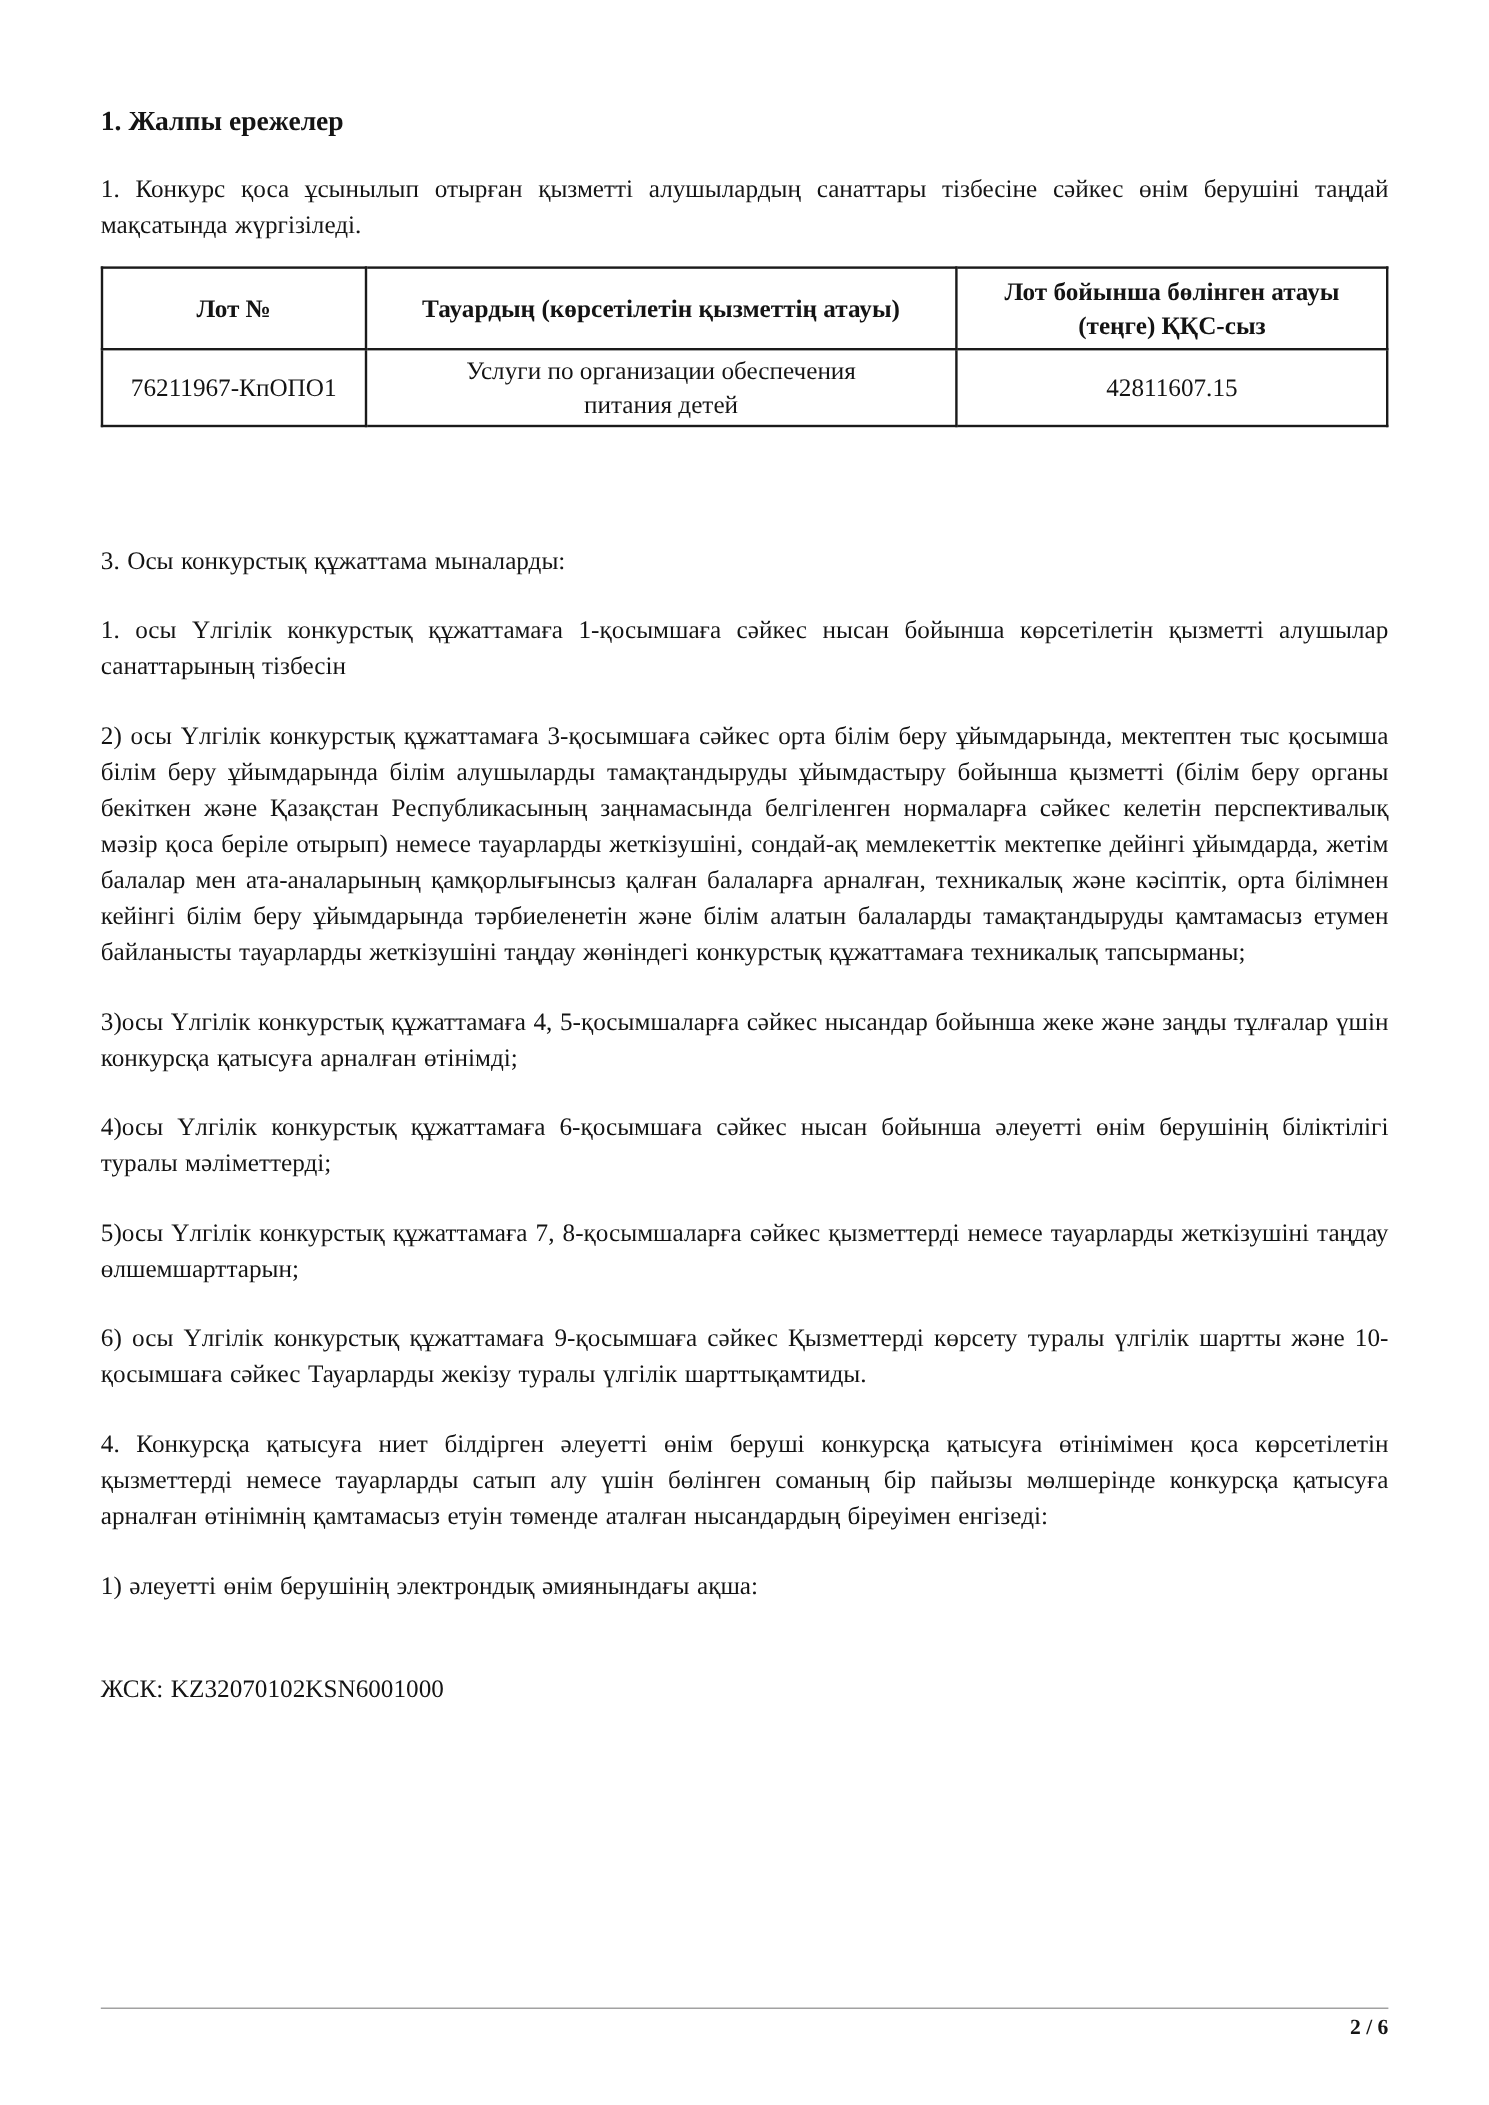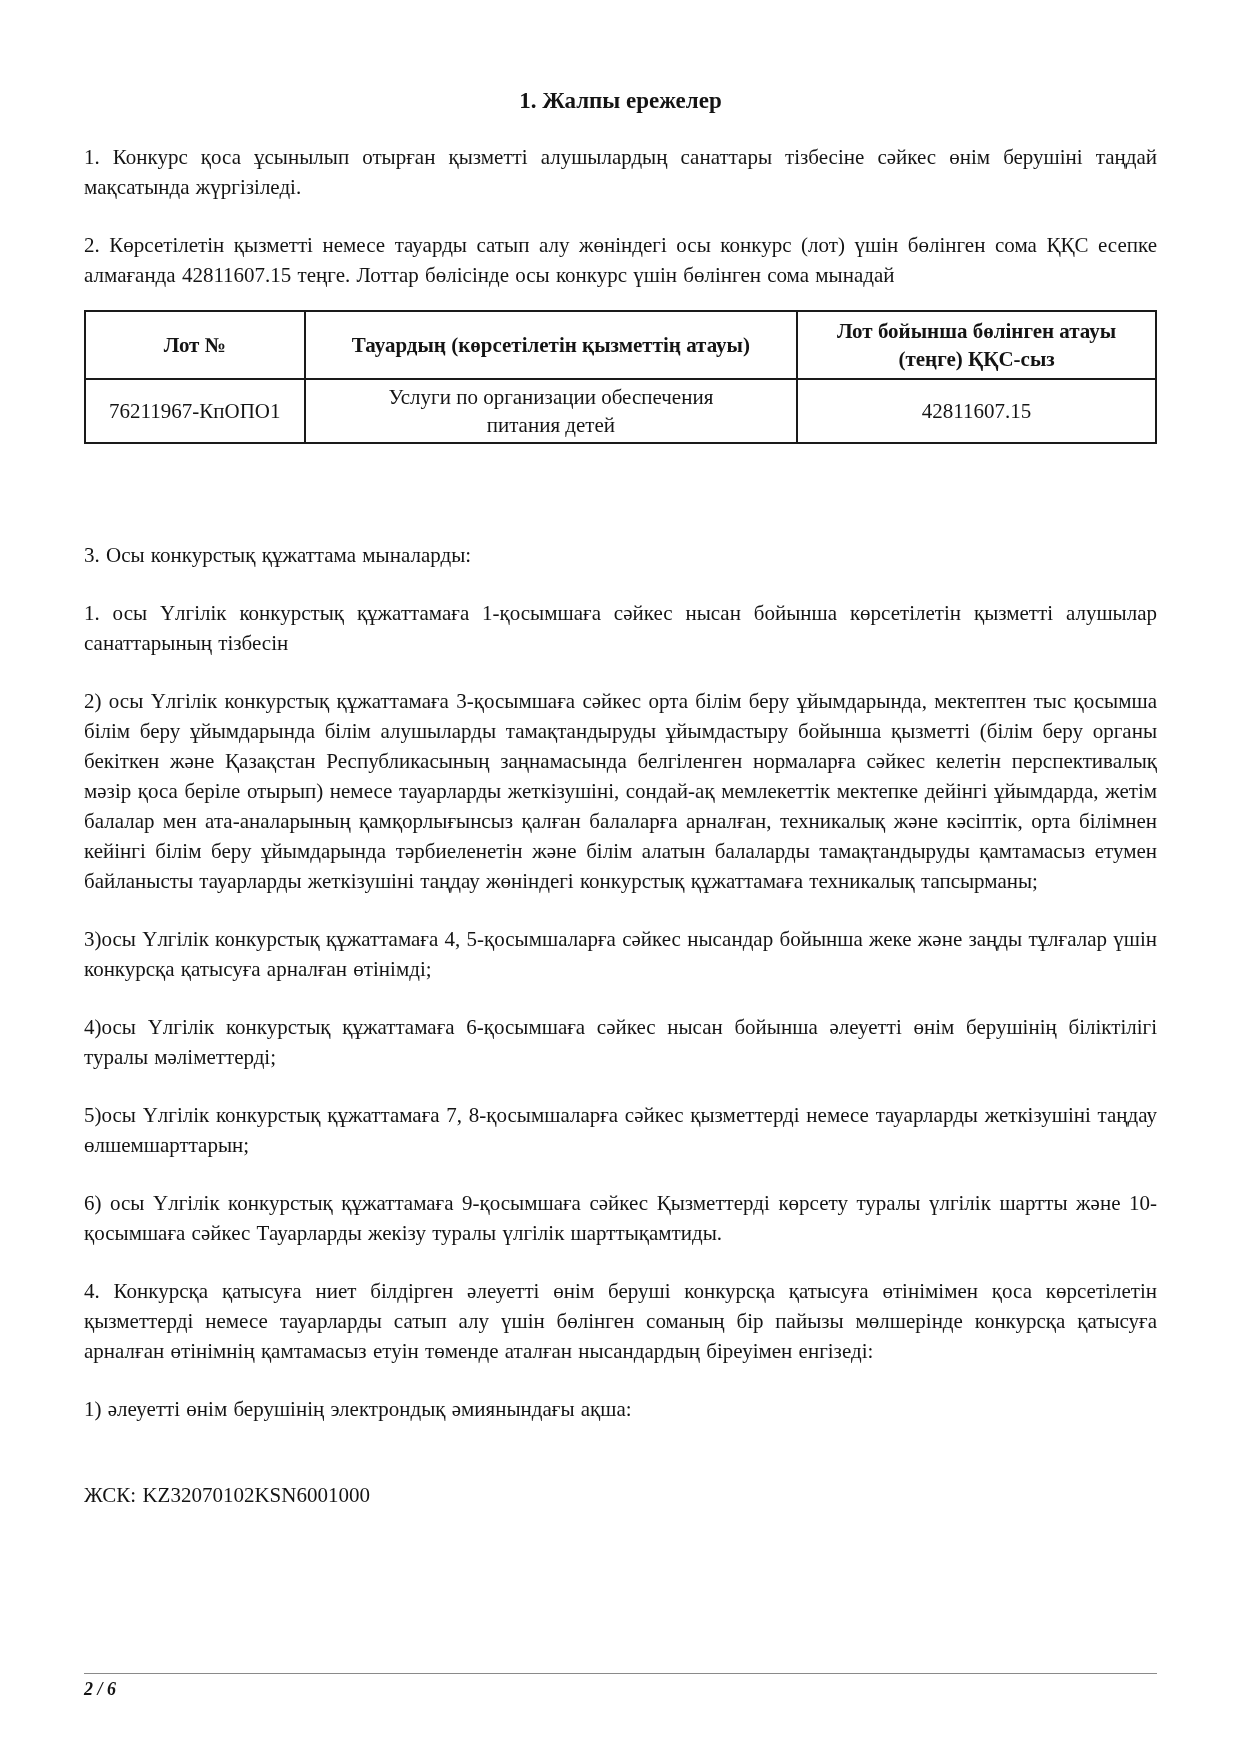--- a/index.html
+++ b/index.html
@@ -17,21 +17,21 @@
   }
   .page {
     position: absolute;
     left: 0; top: 0; right: 0; bottom: 0;
     padding: 86px 84px 0 84px;
     box-sizing: border-box;
   }
   .title {
     font-size: 23px;
     font-weight: bold;
-    text-align: center;
+    text-align: left;
     margin: 0;
     line-height: 30px;
   }
   .para {
     font-size: 21px;
     line-height: 30px;
     text-align: justify;
     margin: 28px 0 0 0;
     word-spacing: 1px;
   }
@@ -75,38 +75,36 @@
     right: 84px;
     top: 1673px;
   }
   .footer-rule {
     border: none;
     border-top: 1px solid #8a8a8a;
     margin: 0;
     height: 0;
   }
   .page-number {
-    text-align: left;
+    text-align: right;
     font-weight: bold;
-    font-style: italic;
     font-size: 18px;
     margin-top: 4px;
     line-height: 22px;
   }
 </style>
 </head>
 <body>
 
 <div class="page">
 
   <h1 class="title">1. Жалпы ережелер</h1>
 
   <p class="para first">1. Конкурс қоса ұсынылып отырған қызметті алушылардың санаттары тізбесіне сәйкес өнім берушіні таңдай мақсатында жүргізіледі.</p>
 
-  <p class="para">2. Көрсетілетін қызметті немесе тауарды сатып алу жөніндегі осы конкурс (лот) үшін бөлінген сома ҚҚС есепке алмағанда 42811607.15 теңге. Лоттар бөлісінде осы конкурс үшін бөлінген сома мынадай</p>
 
   <table class="lots">
     <colgroup>
       <col class="col-lot">
       <col class="col-name">
       <col class="col-sum">
     </colgroup>
     <thead>
       <tr>
         <th>Лот №</th>

